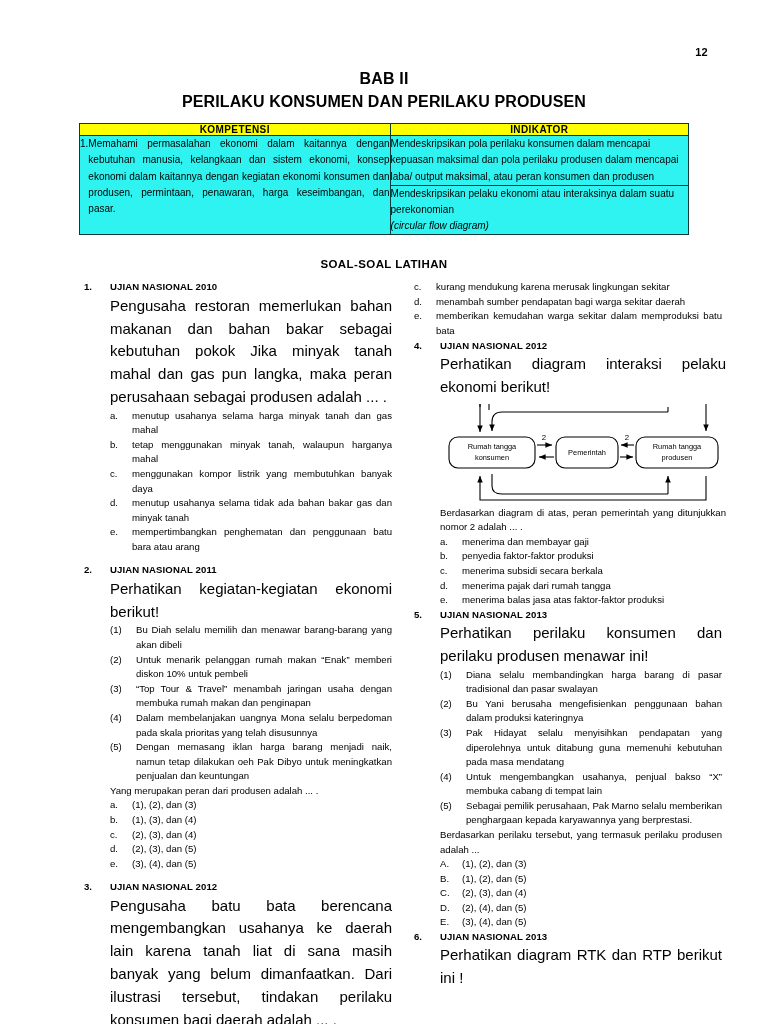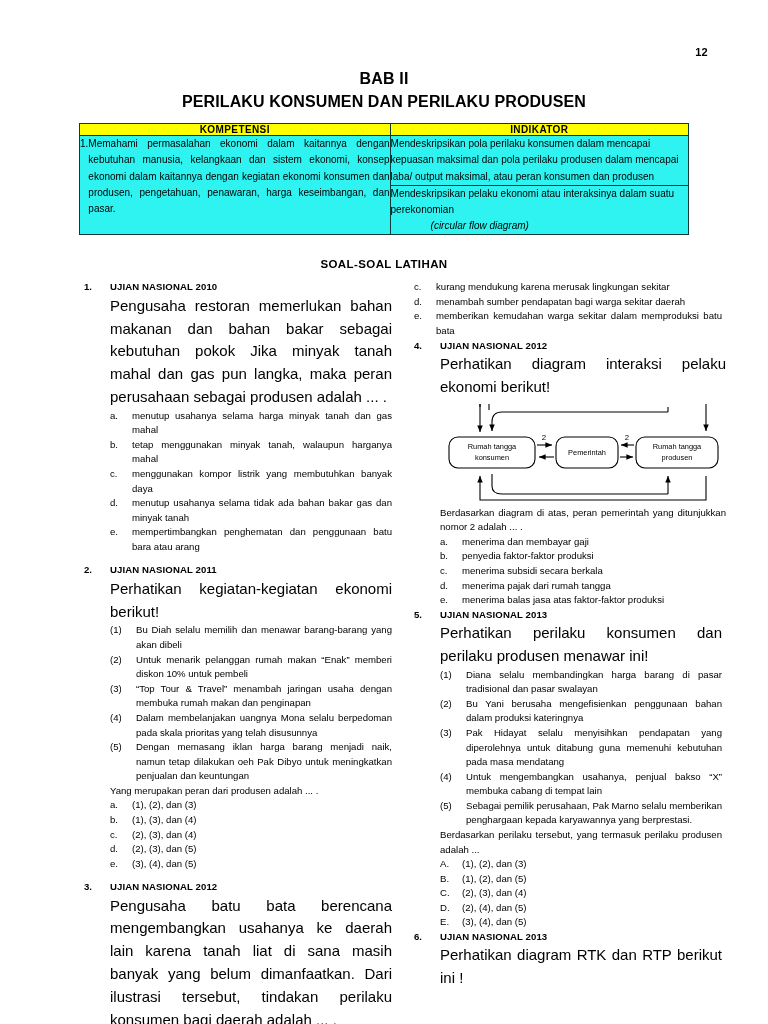--- a/index.html
+++ b/index.html
@@ -78,21 +78,21 @@
     display: flex;
   }
   .comp-num {
     flex: 0 0 auto;
   }
   .comp-text {
     flex: 1 1 auto;
     text-align: justify;
     text-align-last: left;
   }
-  .italic { font-style: italic; margin-left: 40px; }
+  .italic { font-style: italic; }
 
   
   .soal-heading {
     text-align: center;
     font-size: 11.5px;
     font-weight: bold;
     letter-spacing: 0.4px;
     margin-top: 23px;
   }
 
@@ -198,21 +198,21 @@
   <table class="comp-table">
     <tbody>
         <tr>
       <td class="comp-head" style="width:51%;">KOMPETENSI</td>
       <td class="comp-head" style="width:49%;margin-left:16px;">INDIKATOR</td>
     </tr>
     <tr>
       <td class="comp-body" rowspan="2">
         <div class="comp-left-inner">
           <span class="comp-num">1.</span>
-          <span class="comp-text">Memahami permasalahan ekonomi dalam kaitannya dengan kebutuhan manusia, kelangkaan dan sistem ekonomi, konsep ekonomi dalam kaitannya dengan kegiatan ekonomi konsumen dan produsen, pengetahuan, penawaran, harga keseimbangan, dan pasar.</span>
+          <span class="comp-text">Memahami permasalahan ekonomi dalam kaitannya dengan kebutuhan manusia, kelangkaan dan sistem ekonomi, konsep ekonomi dalam kaitannya dengan kegiatan ekonomi konsumen dan produsen, permintaan, penawaran, harga keseimbangan, dan pasar.</span>
         </div>
       </td>
       <td class="comp-body">Mendeskripsikan pola perilaku konsumen dalam mencapai kepuasan maksimal dan pola perilaku produsen dalam mencapai laba/ output maksimal, atau peran konsumen dan produsen</td>
     </tr>
     <tr>
       <td class="comp-body">
         <span>Mendeskripsikan pelaku ekonomi atau interaksinya dalam suatu perekonomian</span><br>
         <span class="italic">(circular flow diagram)</span>
       </td>
     </tr>

